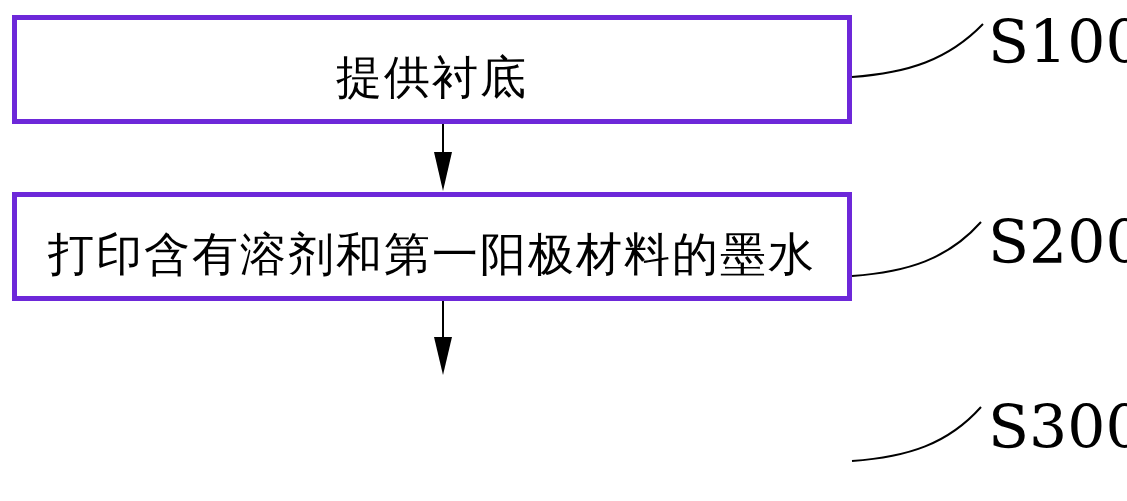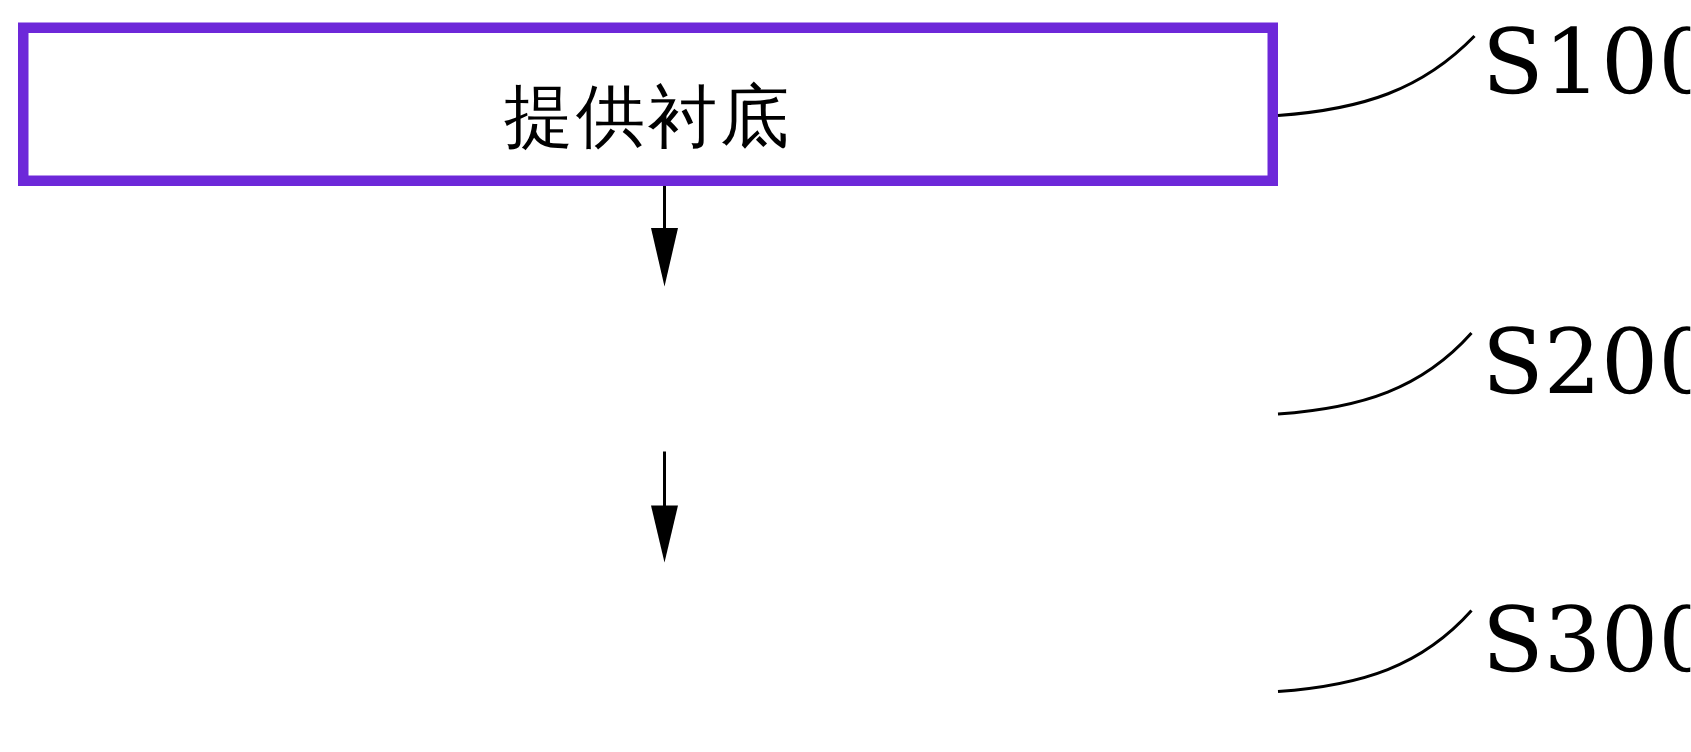--- a/index.html
+++ b/index.html
@@ -13,21 +13,21 @@
     height: 501px;
     background: #ffffff;
     overflow: hidden;
     font-family: "DejaVu Serif", "Liberation Serif", serif;
   }
   .flow-box {
     position: absolute;
     left: 12px;
     width: 840px;
     height: 109px;
-    border: 7px solid #6d28d9;
+    border: 5px solid #6d28d9;
     box-sizing: border-box;
     display: flex;
     align-items: center;
     justify-content: center;
   }
   .flow-box-text {
     font-size: 46px;
     letter-spacing: 2px;
     color: #000000;
     white-space: nowrap;
@@ -66,20 +66,23 @@
 </style>
 </head>
 <body>
 
 <div id="figure">
 
   <div class="flow-box" id="box-step-1">
     <span class="flow-box-text">提供衬底</span>
   </div>
 
+  <div class="flow-box" id="box-step-2">
+    <span class="flow-box-text">打印含有溶剂和第一阳极材料的墨水</span>
+  </div>
 
 
   <svg id="connector-layer" viewBox="0 0 1127 501" xmlns="http://www.w3.org/2000/svg">
 
     <g>
       <line class="stroke" x1="443" y1="124" x2="443" y2="158" stroke-width="2"></line>
       <polygon class="fill" points="434,152 452,152 443,191"></polygon>
     </g>
 
     <g>

